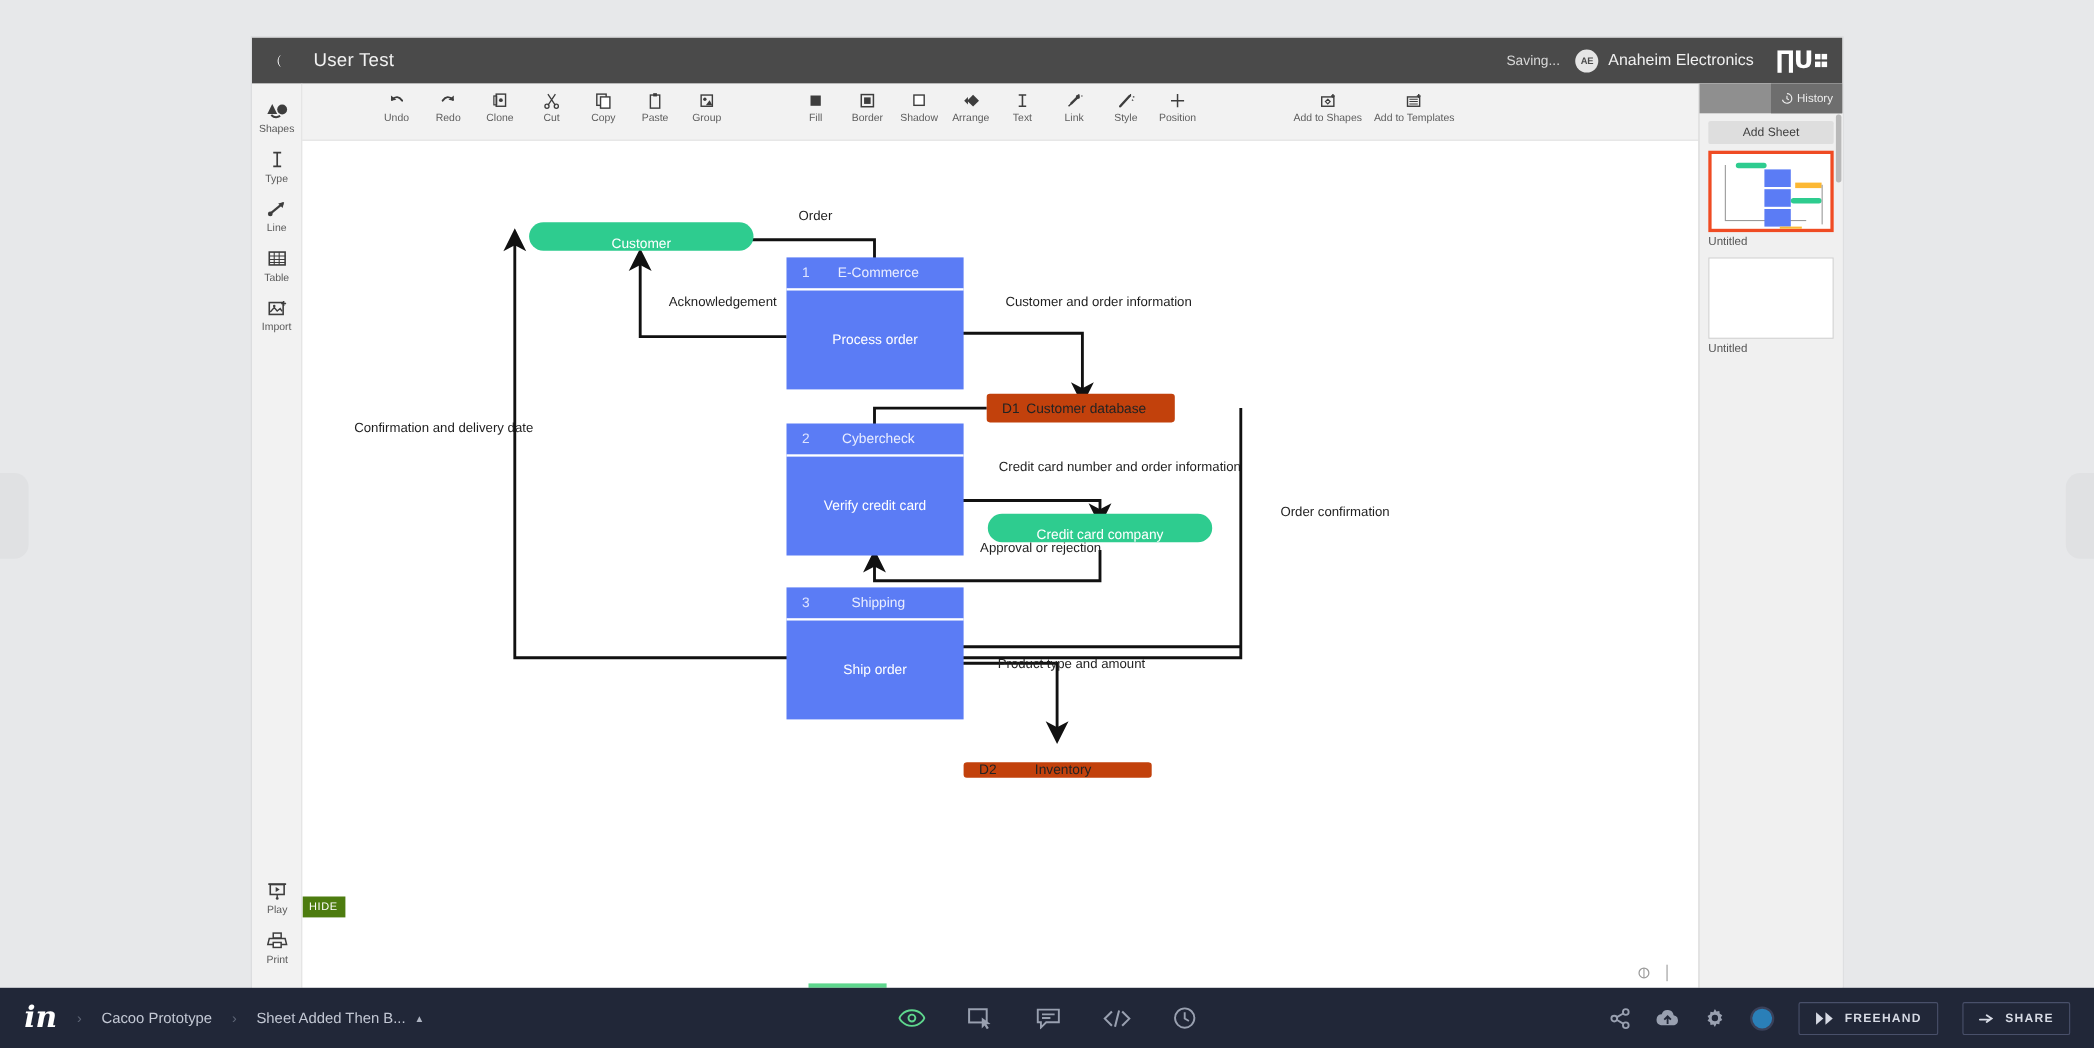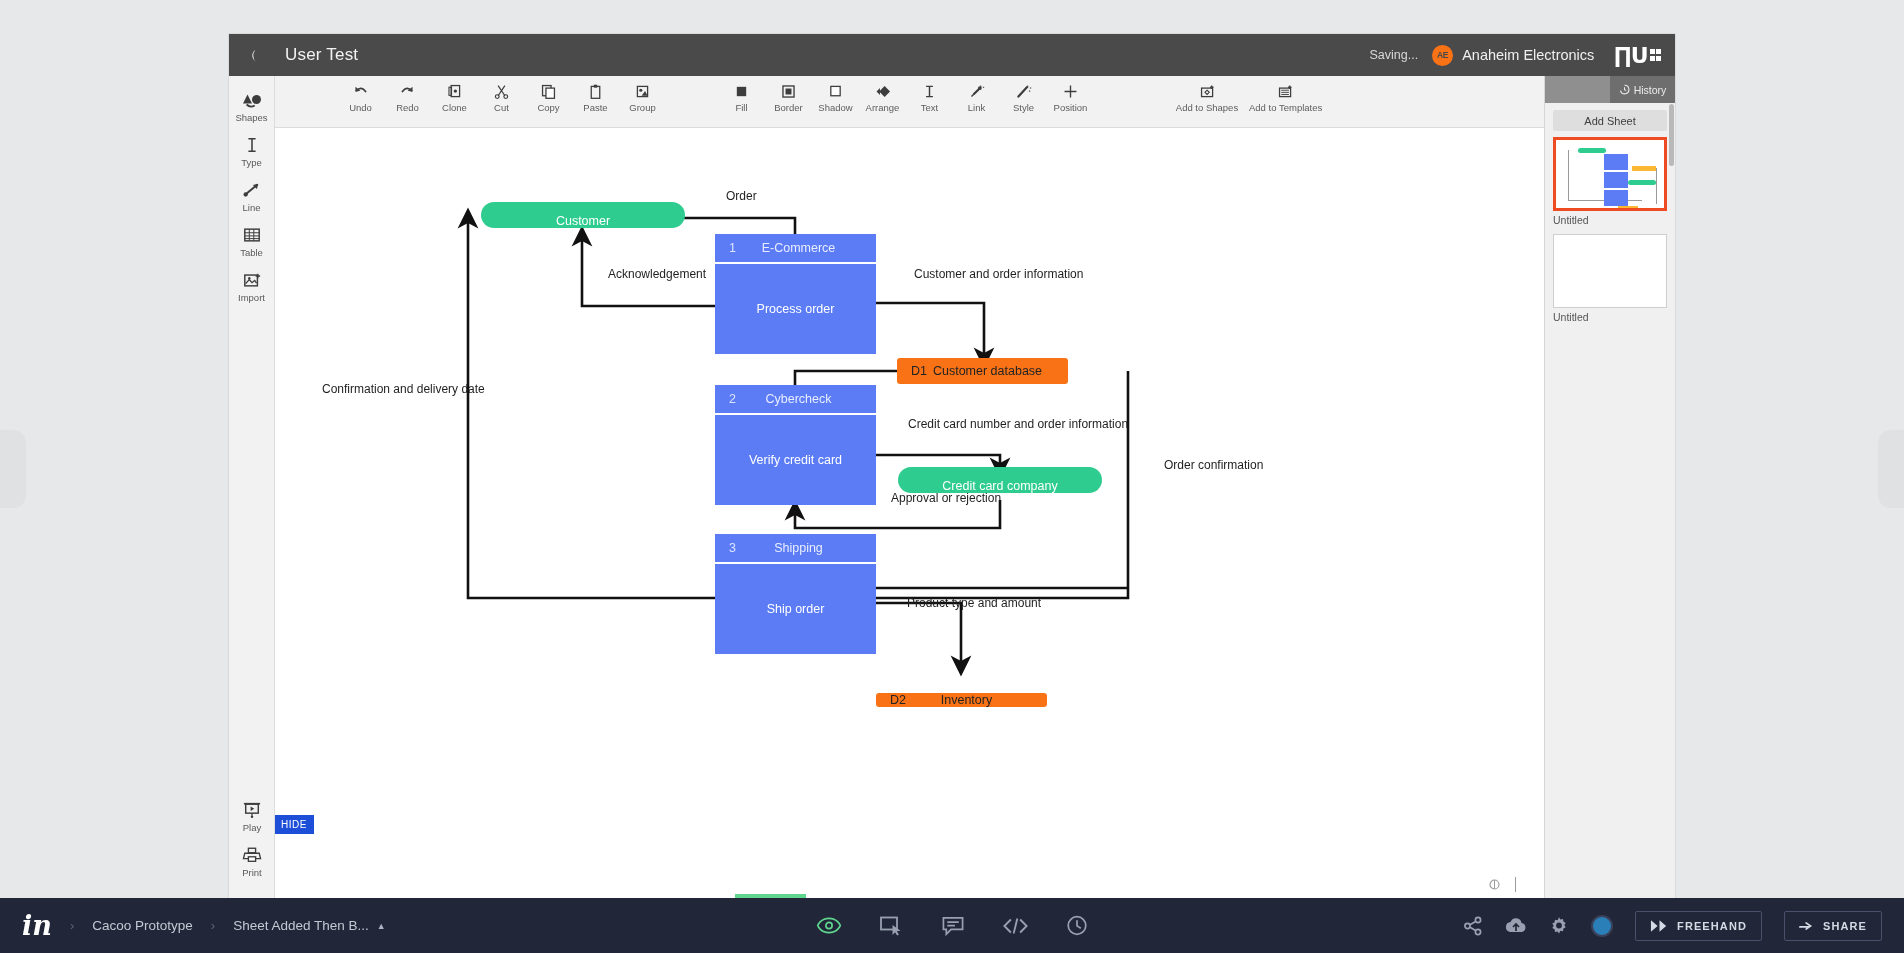--- a/index.html
+++ b/index.html
@@ -32,21 +32,21 @@
     cursor: pointer;
   }
   #back-btn svg { display:block; }
   #doc-title { font-size: 17px; color: #f2f2f2; letter-spacing: .2px; }
   #header-right {
     margin-left: auto; display: flex; align-items: center; gap: 14px; padding-right: 14px;
   }
   #saving-text { font-size: 12.5px; color: #d8d8d8; }
   #team { display: flex; align-items: center; gap: 9px; }
   #team-avatar {
-    width: 21px; height: 21px; border-radius: 50%; background: #f97316; color: #4a4a4a;
+    width: 21px; height: 21px; border-radius: 50%; background: #e5e5e5; color: #4a4a4a;
     font-size: 8.5px; font-weight: bold; display:flex; align-items:center; justify-content:center;
     letter-spacing:-.3px;
   }
   #team-name { font-size: 14.5px; color: #f0f0f0; }
   #brand-logo { display: flex; align-items: center; gap: 2px; margin-left: 6px; }
   #brand-logo .nu { font-size: 22px; font-weight: 700; letter-spacing: -1px; color:#fff; font-family:"DejaVu Sans", sans-serif;}
   #brand-logo .grid { display:grid; grid-template-columns: repeat(2, 5px); grid-template-rows: repeat(2,5px); gap:1.5px; }
   #brand-logo .grid i { background:#fff; display:block; }
 
   
@@ -99,21 +99,21 @@
     display: flex; align-items: center; position: relative; font-size: 12.5px;
     border-bottom: 2px solid #ffffff;
   }
   .proc-head .num { position: absolute; left: 14px; font-size: 12.5px; color: #dde3ff; }
   .proc-head .nm { width: 100%; text-align: center; padding-left: 6px; }
   .proc-body {
     background: #5b7cf5; color: #ffffff; display: flex; align-items: center;
     justify-content: center; font-size: 12.5px;
   }
   .store {
-    background: #f97316; color: #232323; display: flex; align-items: center;
+    background: #c2410c; color: #232323; display: flex; align-items: center;
     border-radius: 3px; font-size: 12.5px; position: relative;
   }
   .store .sid { position: absolute; left: 14px; }
   .store .snm { width: 100%; text-align: center; padding-left: 10px; }
 
   .edge-label {
     position: absolute; font-size: 12px; color: #1f1f1f; white-space: nowrap;
   }
 
   #flow-svg { position: absolute; inset: 0; width: 100%; height: 100%; pointer-events: none; }
@@ -155,21 +155,21 @@
 
   
   .peek {
     position: absolute; top: 430px; width: 26px; height: 78px; background: #e0e1e3;
     border-radius: 0 13px 13px 0;
   }
   .peek.right { left: auto; right: 0; border-radius: 13px 0 0 13px; }
 
   
   #hide-tab {
-    position: absolute; left: 0; bottom: 64px; background: #1d4ed8; color: #fff;
+    position: absolute; left: 0; bottom: 64px; background: #4d7c0f; color: #fff;
     font-size: 10px; padding: 4px 7px 4px 6px; letter-spacing:.5px; cursor: pointer;
   }
 
   
   #bottom-bar {
     position: absolute; left: 0; bottom: 0; width: 1904px; height: 55px;
     background: #212738; display: flex; align-items: center;
   }
   #bb-left { display: flex; align-items: center; gap: 18px; padding-left: 22px; }
   #in-logo { font-family: "DejaVu Serif", serif; font-style: italic; font-weight: 700; font-size: 27px; color: #fff; line-height: 1; }

